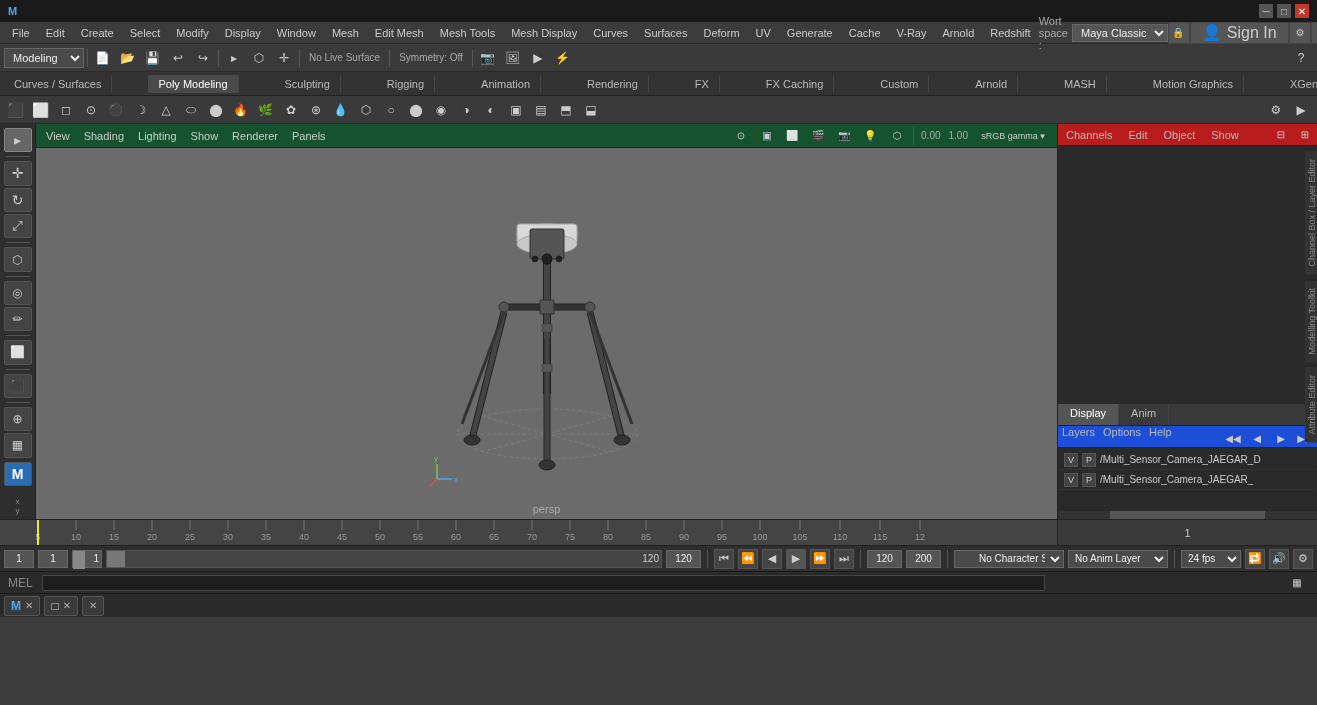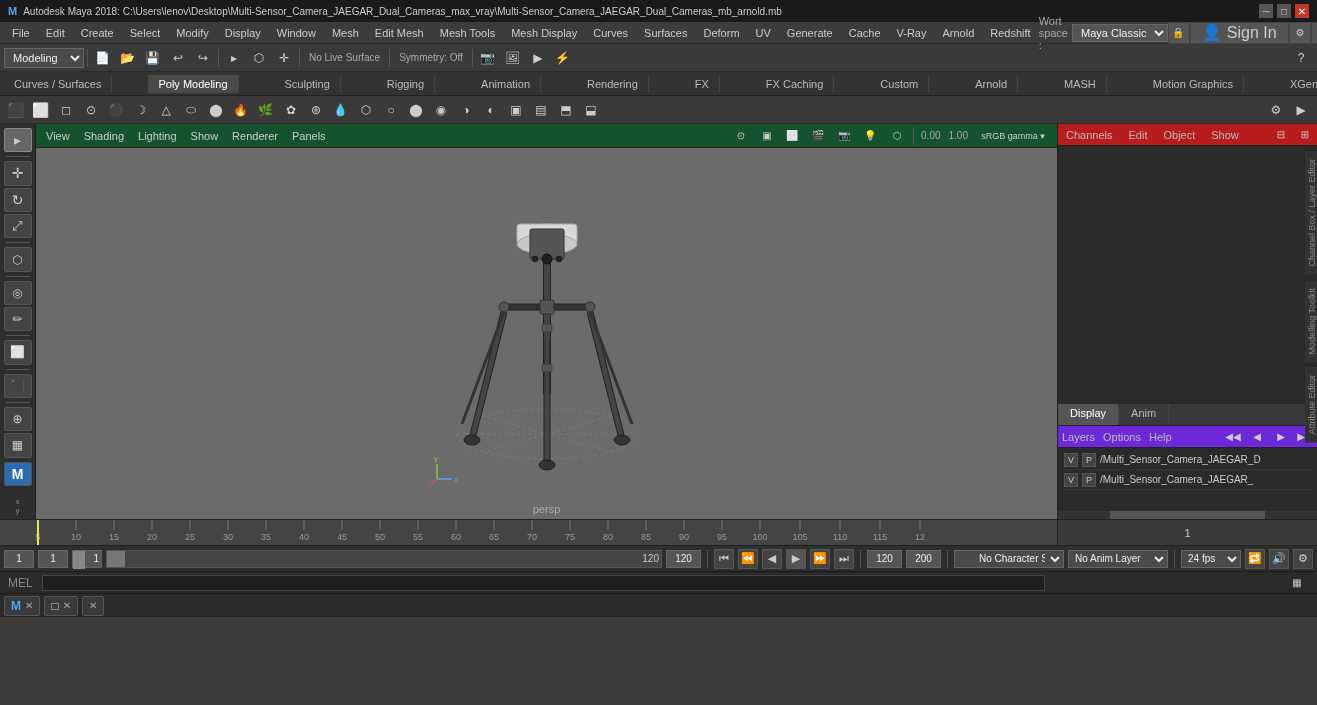--- a/index.html
+++ b/index.html
@@ -272,23 +272,23 @@
     .da-tab {
       padding: 3px 12px;
       font-size: 11px;
       color: #bbb;
       cursor: pointer;
       border-right: 1px solid #444;
     }
     .da-tab.active { background: #555; color: #fff; }
     #layer-controls {
       height: 22px;
-      background: #6d28d9;
-      display: flex;
-      align-items: center;
+      background: #1d4ed8;
+      display: flex;
+      align-items: flex-start;
       padding: 0 4px;
       gap: 8px;
       border-bottom: 1px solid #222;
     }
     .lc-item { font-size: 11px; color: #bbb; cursor: pointer; }
     #layer-list {
       flex: 1;
       background: #2a2a2a;
       padding: 2px;
       overflow: hidden;
@@ -473,21 +473,20 @@
       width: 250px;
       height: 320px;
     }
   </style>
 </head>
 <body>
 
 <div id="title-bar">
   <div id="title-bar-left">
     <span style="font-weight:bold;color:#4ea8f0;">M</span>
-    <span style="font-size:10px;overflow:hidden;white-space:nowrap;max-width:900px;">Autodesk Maya 2018: C:\Users\lenov\Desktop\Multi-Sensor_Camera_JAEGAR_Dual_Cameras_max_vray\Multi-Sensor_Camera_JAEGAR_Dual_Cameras_mb_arnold.mb</span>
   </div>
   <div id="title-bar-controls">
     <button class="title-btn">─</button>
     <button class="title-btn">□</button>
     <button class="title-btn" style="background:#c0392b;color:#fff;">✕</button>
   </div>
 </div>
 
 <div id="menu-bar">
   <span class="menu-item">File</span>

